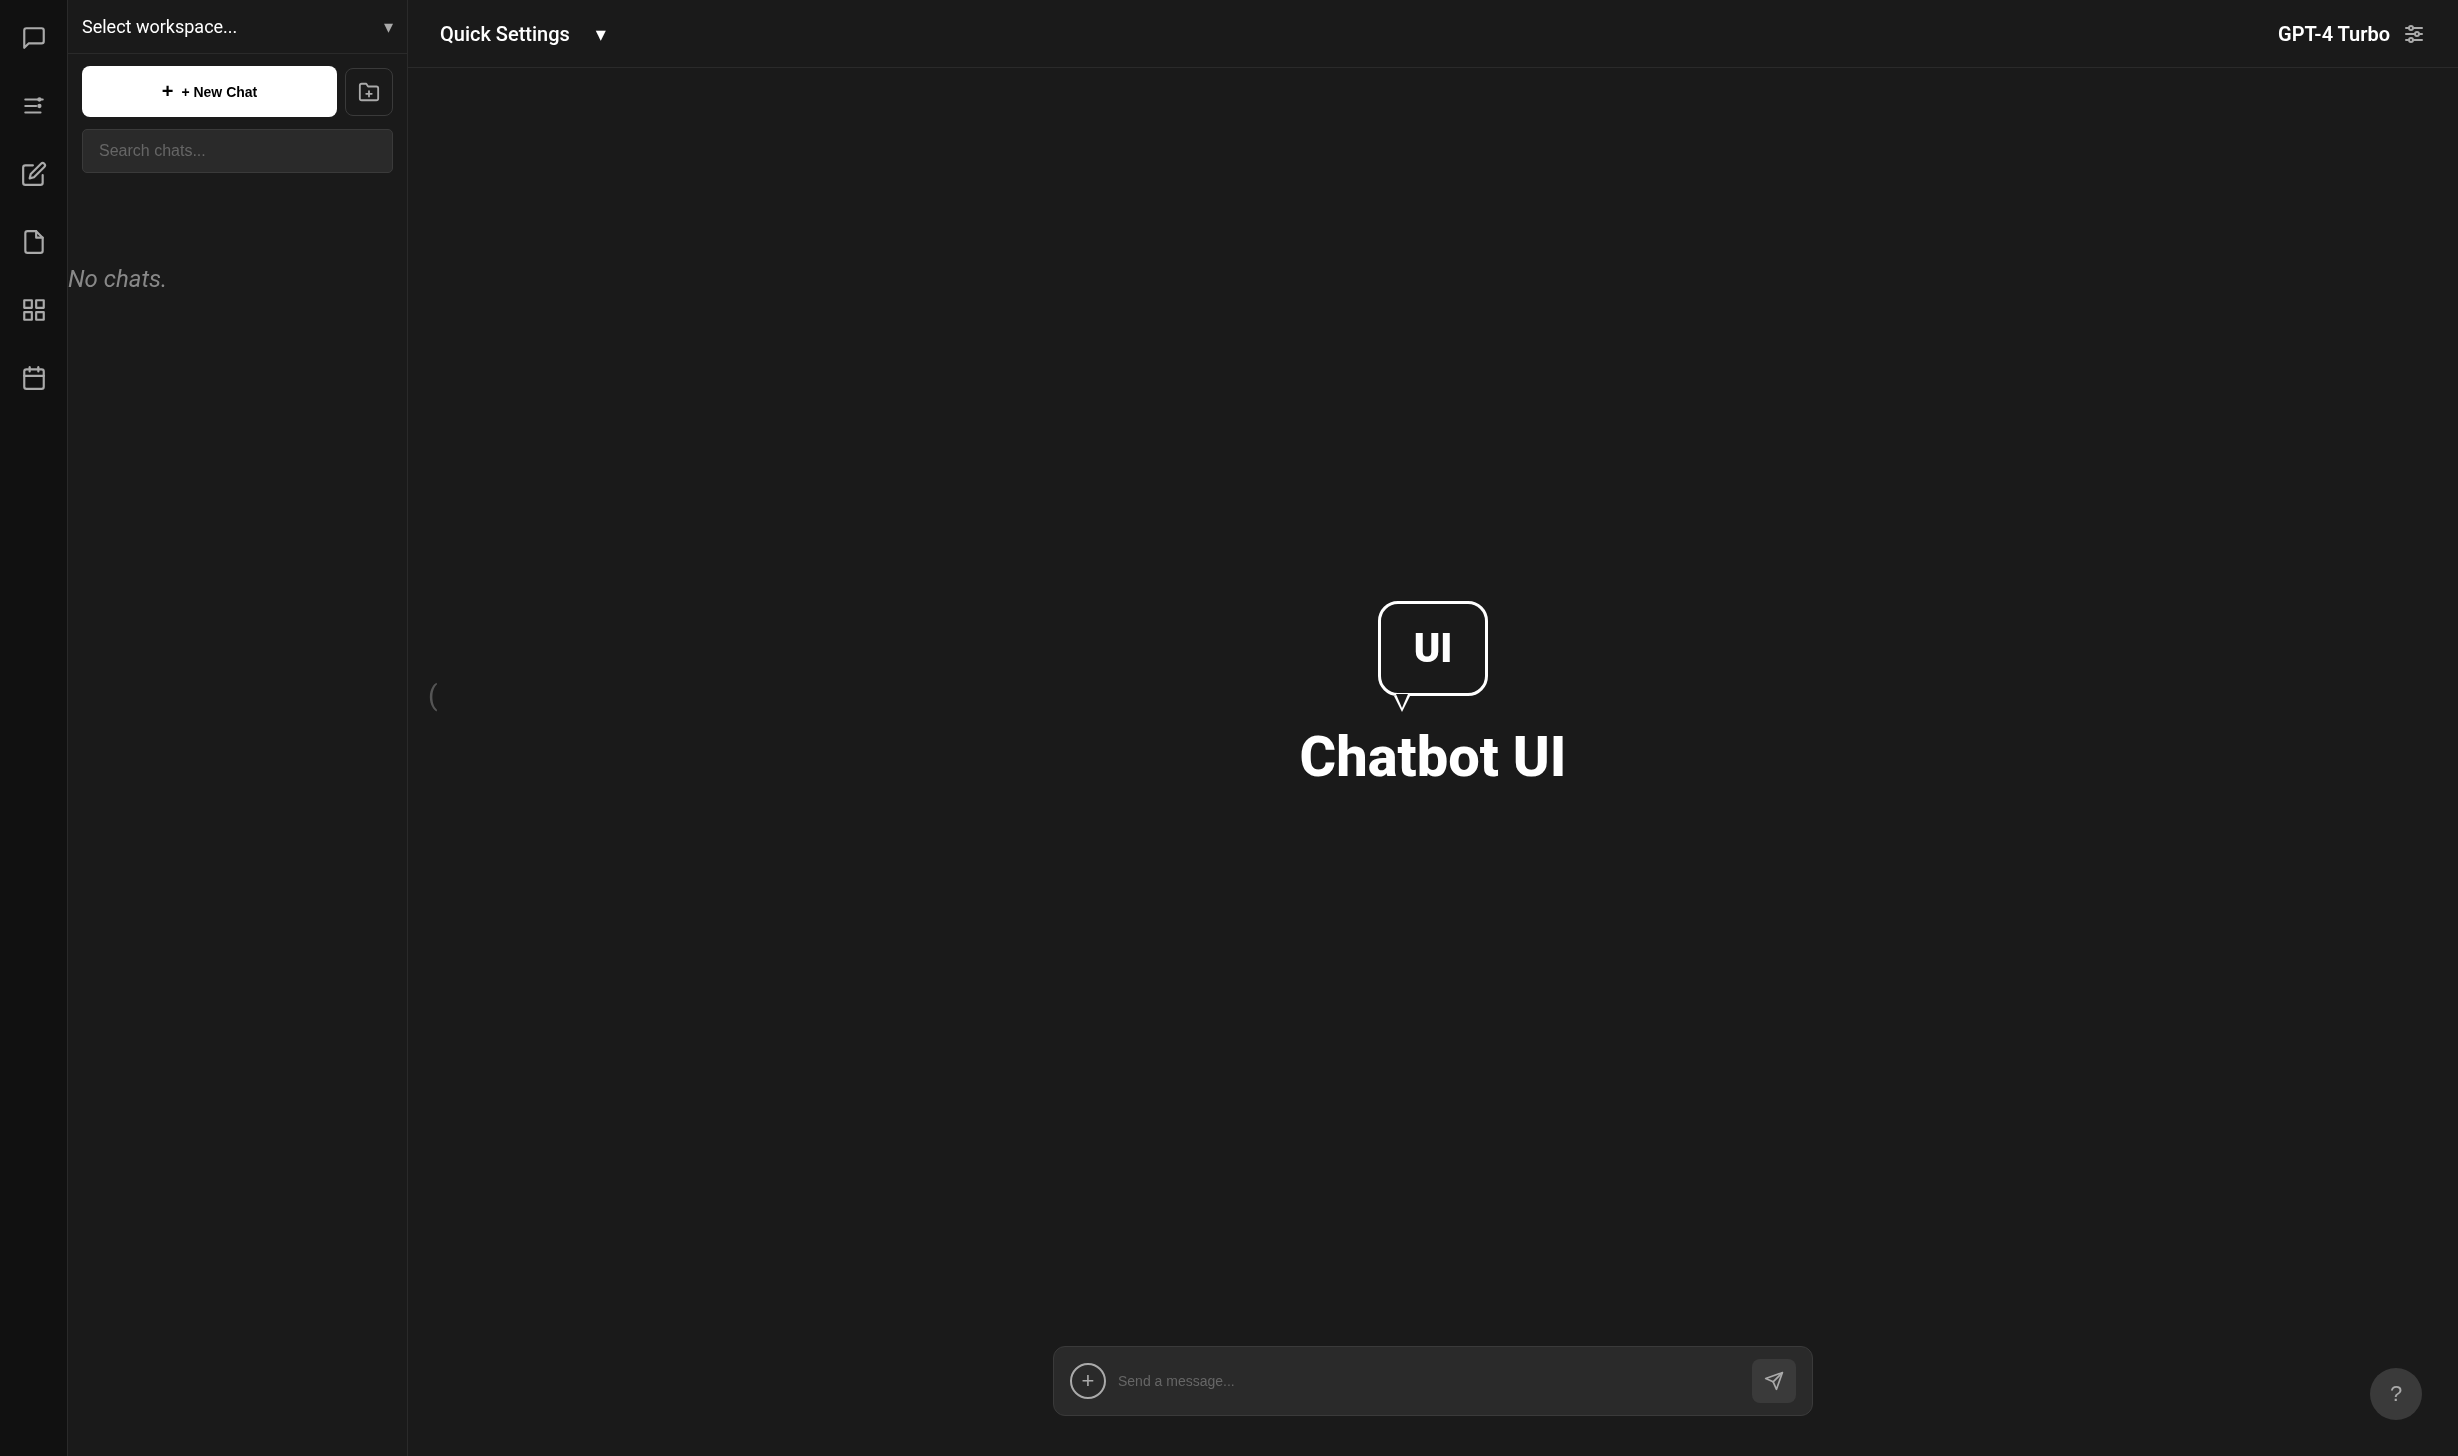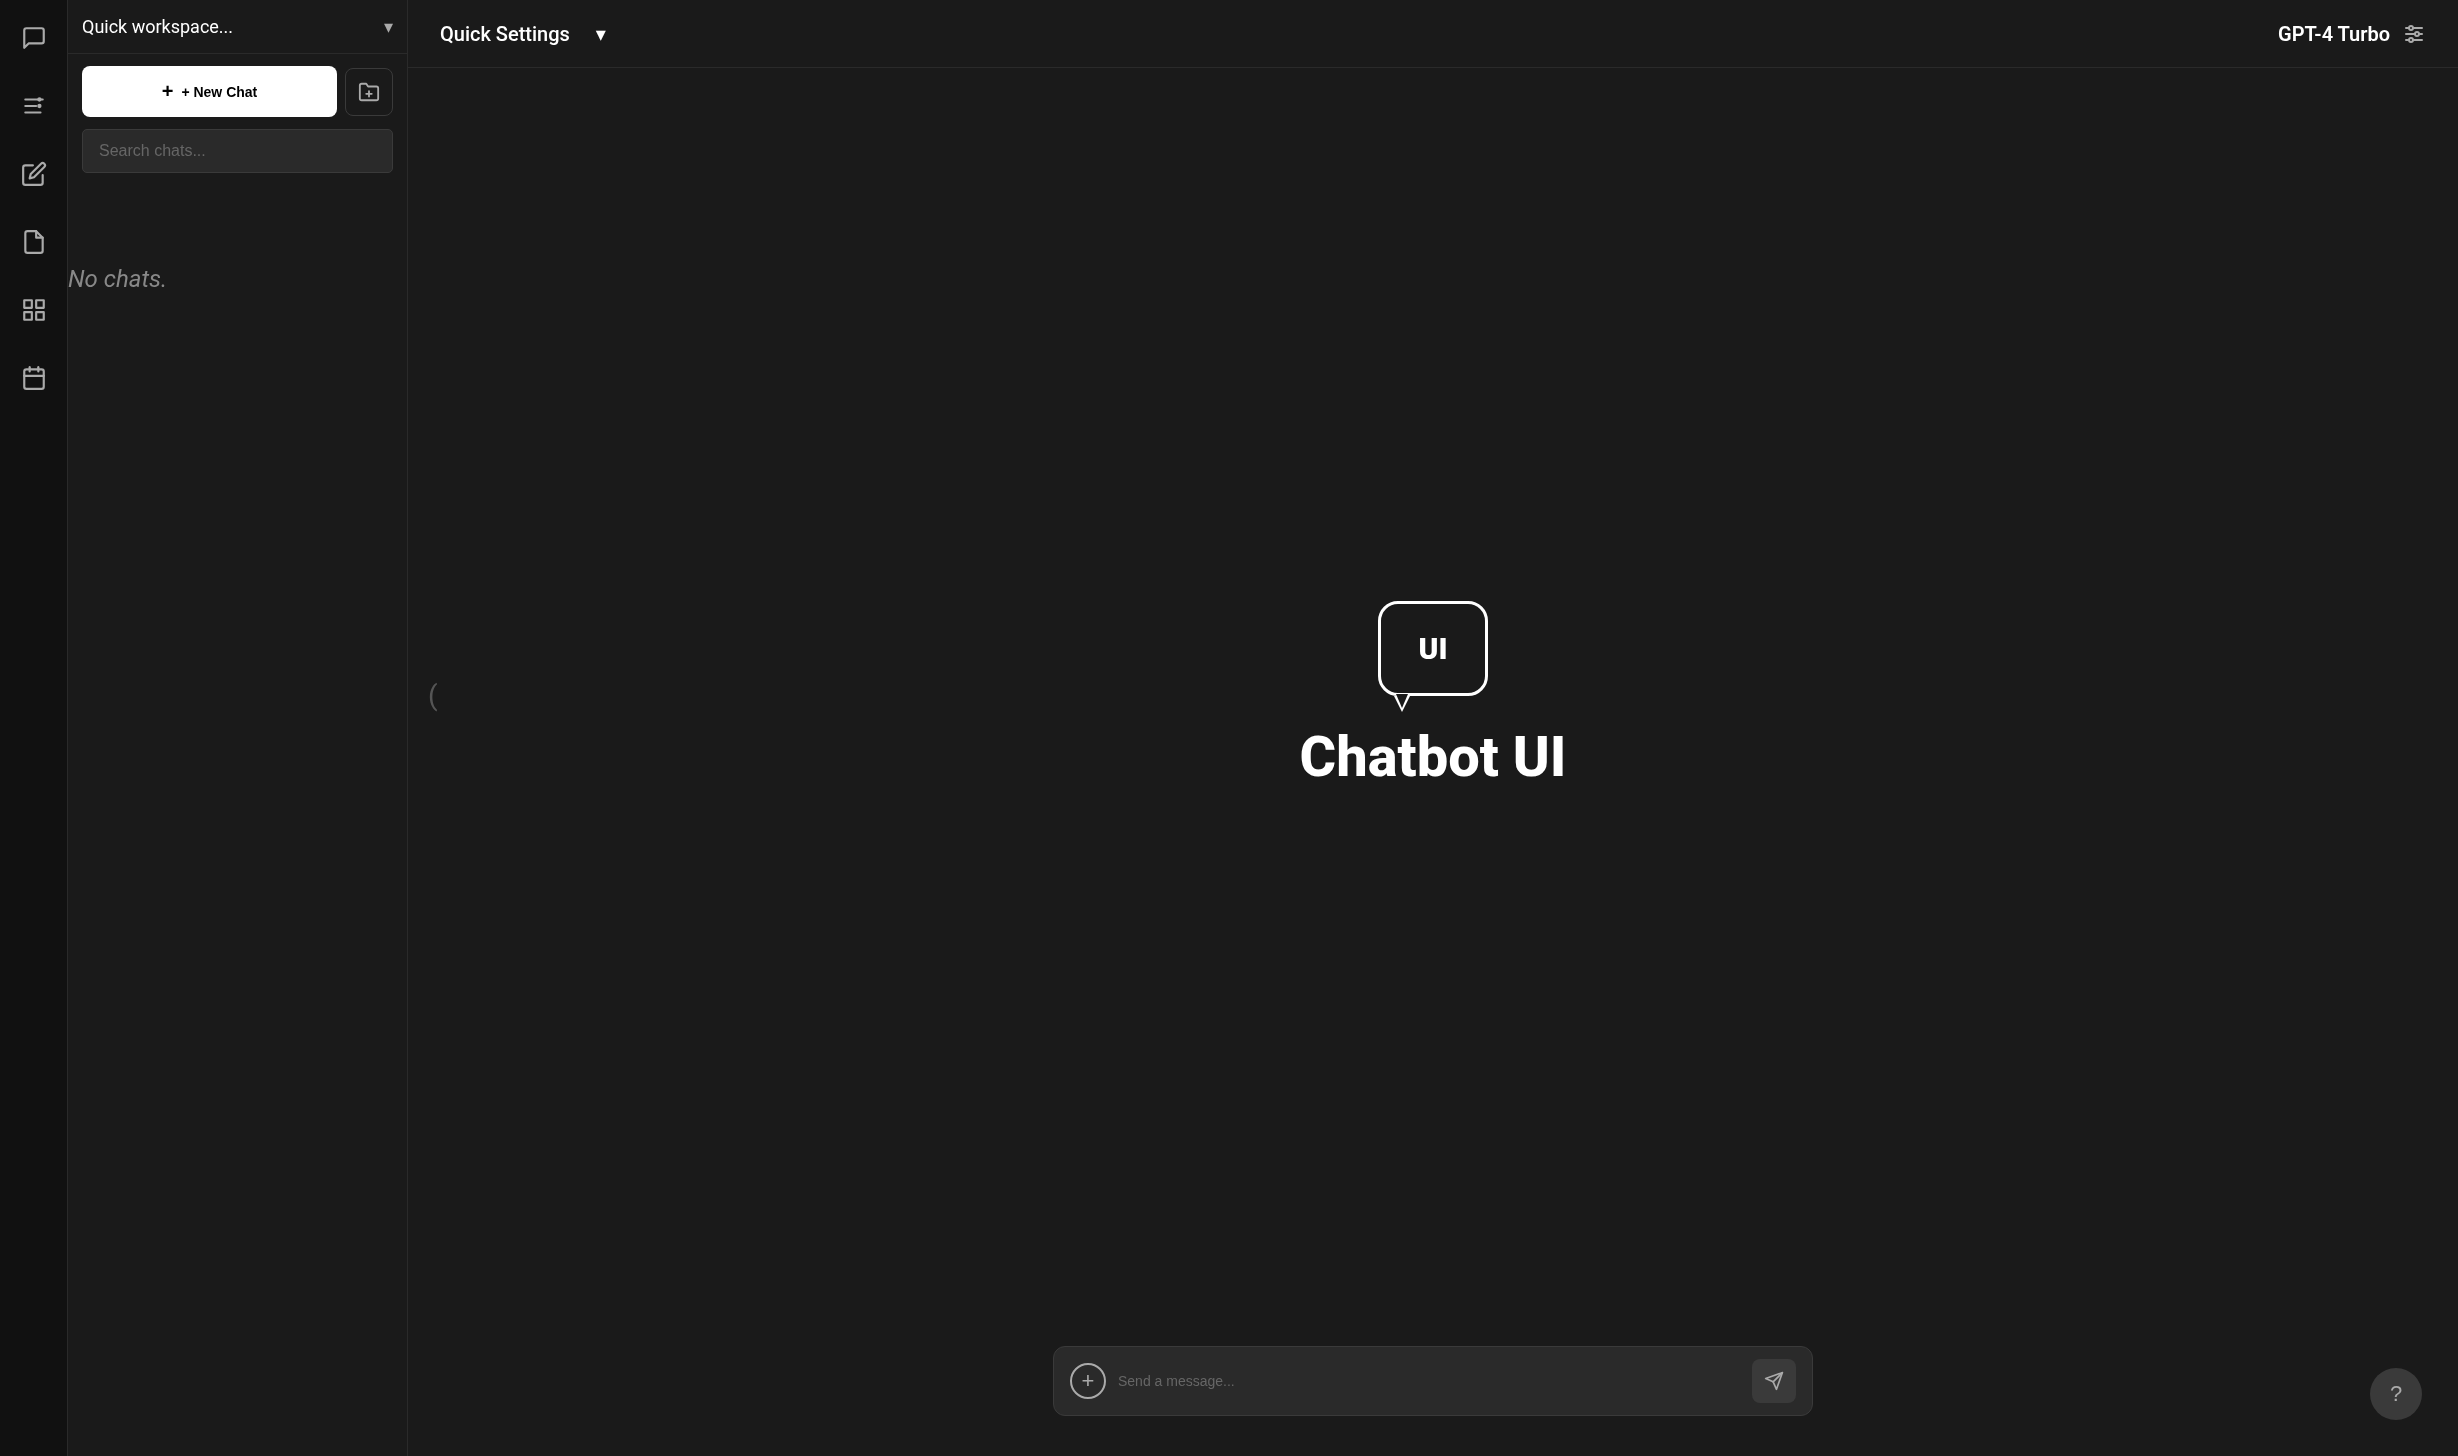--- a/index.html
+++ b/index.html
@@ -335,21 +335,21 @@
       <rect x="3" y="4" width="18" height="18" rx="2" ry="2"></rect>
       <line x1="16" y1="2" x2="16" y2="6"></line>
       <line x1="8" y1="2" x2="8" y2="6"></line>
       <line x1="3" y1="10" x2="21" y2="10"></line>
     </svg>
   </div>
 </div>
 
 <div class="chat-panel">
   <div class="workspace-selector">
-    <span class="workspace-selector-text">Quick workspace...</span>
+    <span class="workspace-selector-text">Select workspace...</span>
     <span class="workspace-chevron">▾</span>
   </div>
 
   <div class="new-chat-row">
     <button class="new-chat-btn">
       <span style="font-size:20px;">+</span>
       <span style="font-size:14px;">+ New Chat</span>
     </button>
     <button class="folder-btn">
       <svg class="icon-svg" viewBox="0 0 24 24" style="width:22px;height:22px;">
@@ -398,21 +398,21 @@
       <div style="position:relative;display:inline-block;">
         <div style="
           width:110px;
           height:95px;
           background-color:#1a1a1a;
           border: 3.5px solid #ffffff;
           border-radius:20px;
           display:flex;
           align-items:center;
           justify-content:center;
-          font-size:30px;
+          font-size:40px;
           font-weight:900;
           color:#ffffff;
           position:relative;
         ">
           <span>UI</span>
         </div>
 
         <div style="
           position:absolute;
           bottom:-16px;

